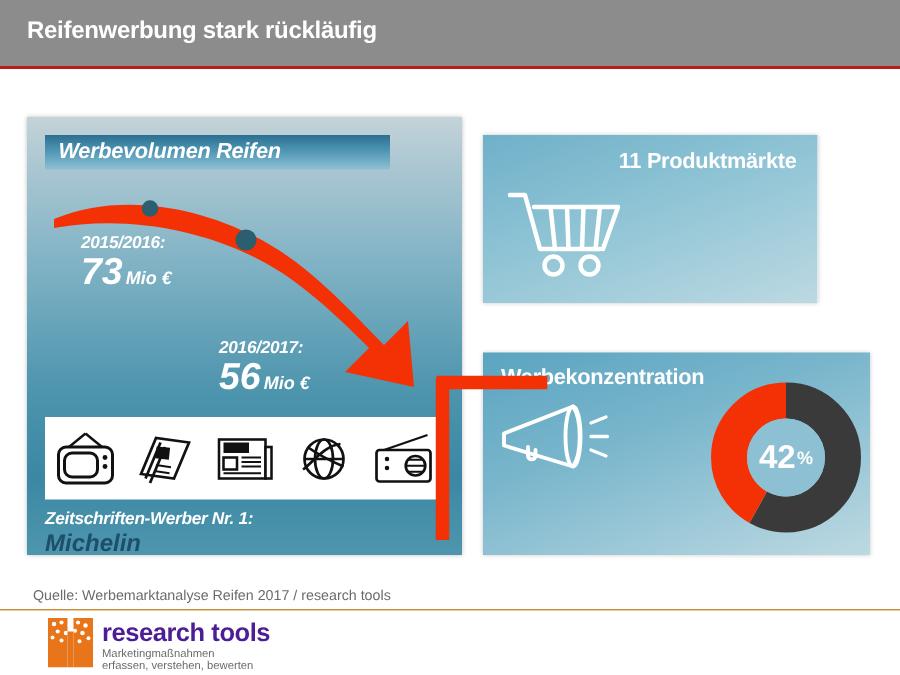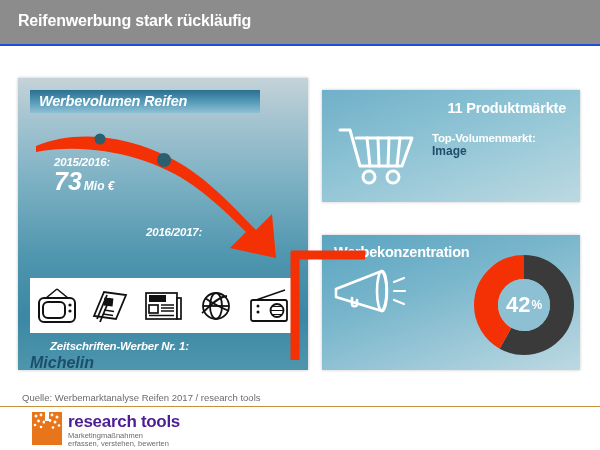--- a/index.html
+++ b/index.html
@@ -14,21 +14,21 @@
     overflow: hidden;
     position: relative;
   }
 
   
   #header-bar {
     position: absolute;
     left: 0; top: 0;
     width: 600px; height: 46px;
     background: #8c8c8c;
-    border-bottom: 2px solid #1d4ed8;
+    border-bottom: 2px solid #b91c1c;
     box-sizing: border-box;
   }
   #header-title {
     position: absolute;
     left: 18px; top: 12px;
     color: #ffffff;
     font-size: 16px;
     font-weight: bold;
     letter-spacing: -0.2px;
     white-space: nowrap;
@@ -104,39 +104,38 @@
   .media-icon { width: 44px; height: 40px; display:block; }
 
   #zeitschriften-label {
     position: absolute;
     left: 12px; top: 262px;
     color: #ffffff;
     font-size: 11.5px;
     font-weight: bold;
     letter-spacing: -0.2px;
     white-space: nowrap;
-    margin-left: 20px;
   }
   #michelin-label {
     position: absolute;
     left: 12px; top: 276px;
     color: #1d4e6b;
     font-size: 16px;
     font-weight: bold;
     white-space: nowrap;
   }
 
   
   .right-panel {
     position: absolute;
     box-shadow: 0 0 3px rgba(0,0,0,0.22);
   }
   #produkt-panel {
     left: 322px; top: 40px;
-    width: 258px; height: 112px;
+    width: 223px; height: 112px;
     background: linear-gradient(160deg, #6fb0c9 0%, #8fc4d5 45%, #bcd9e2 100%);
   }
   #konz-panel {
     left: 322px; top: 185px;
     width: 258px; height: 135px;
     background: linear-gradient(160deg, #5ba4c0 0%, #79b6cc 40%, #bdd9e2 100%);
   }
   .panel-title {
     position: absolute;
     color: #ffffff;
@@ -252,20 +251,23 @@
 
     <div class="val-block" id="value-2015">
       <div class="val-year">2015/2016:</div>
       <div>
         <span class="val-num">73</span><span class="val-unit">Mio €</span>
       </div>
     </div>
 
     <div class="val-block" id="value-2016">
       <div class="val-year">2016/2017:</div>
+      <div>
+        <span class="val-num">56</span><span class="val-unit">Mio €</span>
+      </div>
     </div>
 
 
     <div id="media-strip">
 
       <svg class="media-icon" viewBox="0 0 44 40">
         <g fill="none" stroke="#111" stroke-width="2">
           <path d="M11,12 L22,3 M33,12 L22,3" stroke-width="1.6"></path>
           <rect x="4" y="12" width="36" height="24" rx="5"></rect>
           <rect x="8" y="16" width="22" height="16" rx="5"></rect>
@@ -328,24 +330,20 @@
         <g stroke="#ffffff" stroke-width="3" fill="none" stroke-linecap="round" stroke-linejoin="round">
           <path d="M4,10 H14 L24,46 H64"></path>
           <path d="M20,18 H76 L66,46"></path>
           <path d="M31,18 L34,46 M42,18 L43,46 M53,18 L52,46 M64,18 L61,46"></path>
           <circle cx="33" cy="57" r="6"></circle>
           <circle cx="57" cy="57" r="6"></circle>
         </g>
       </svg>
     </div>
 
-    <div class="fact" id="fact-volumen">
-      <div class="fact-label">Top-Volumenmarkt:</div>
-      <div class="fact-value">Image</div>
-    </div>
 
   </div>
 
   <div class="right-panel" id="konz-panel">
     <div class="panel-title" id="konz-title">Werbekonzentration</div>
 
     <div id="mega-icon-wrap">
       <svg viewBox="0 0 84 62" width="84" height="62">
         <g stroke="#ffffff" stroke-width="2.6" fill="none" stroke-linejoin="round" stroke-linecap="round">
           <path d="M6,24 L52,6 C58,14 58,38 52,46 L6,32 Z"></path>

